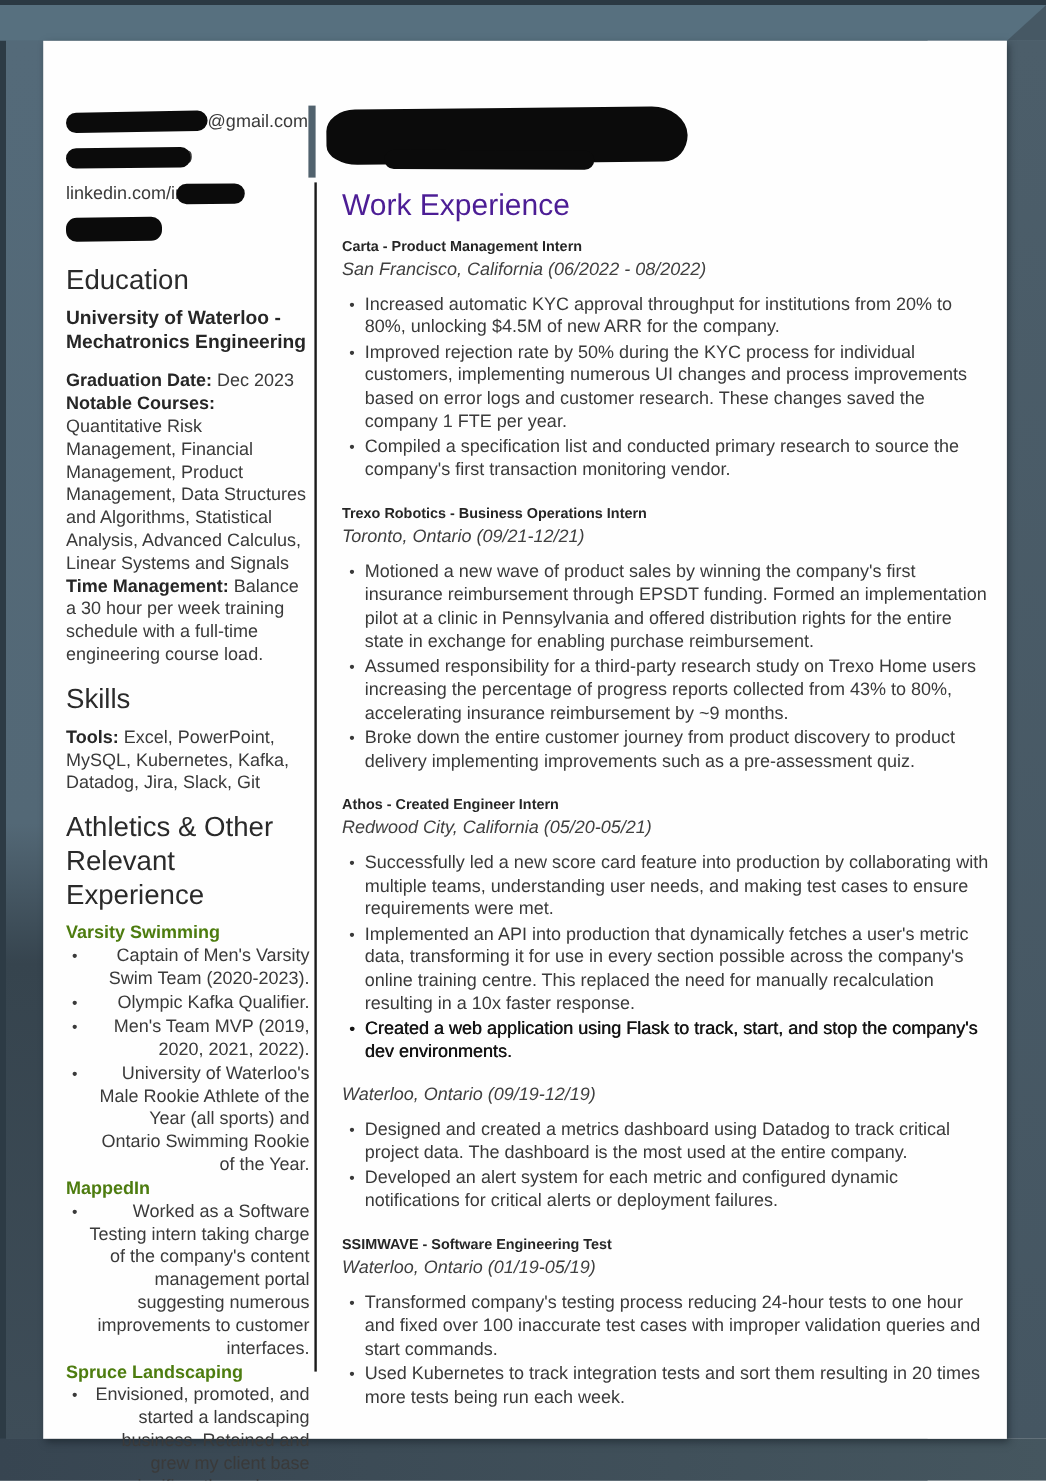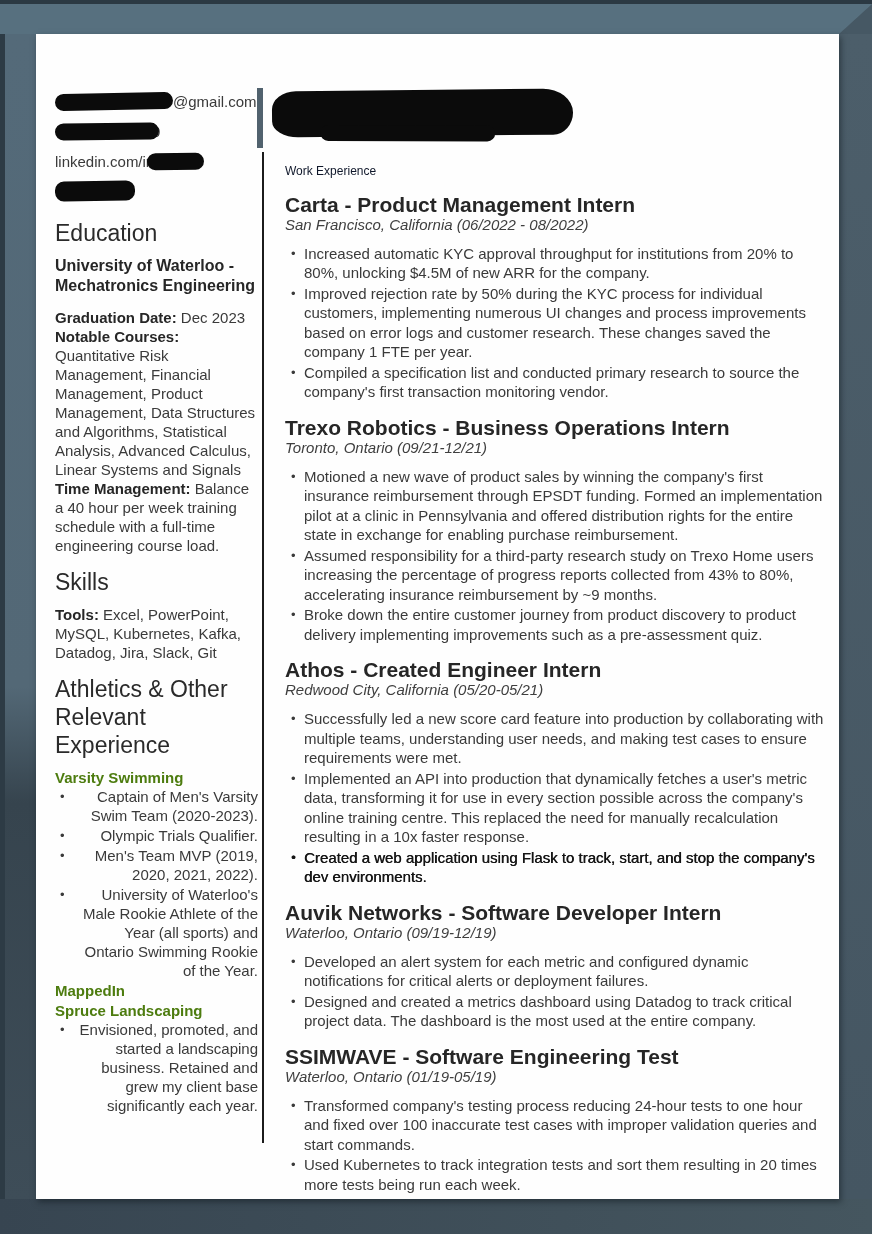--- a/index.html
+++ b/index.html
@@ -52,22 +52,22 @@
   .degree{font-weight:700;font-size:16px;line-height:20px;color:#262626;margin:2px 0 12px;}
   .kv{margin:0;}
   .kv strong{color:#262626;}
   .col-left h3{font-size:15px;color:#4d7c0f;margin:1px 0 0;line-height:19px;}
   .col-left ul{margin:0;padding-left:17px;list-style:none;text-align:right;}
   .col-left li{position:relative;margin:0 0 1px;}
   .col-left li::before{content:"\2022";position:absolute;left:-12px;font-size:13px;}
 
   
   .col-right{position:absolute;left:249px;top:128px;width:544px;line-height:19.5px;}
-  .work-h{font-size:12px;font-weight:400;color:#0f172a;margin:0 0 13px;}
-  .job h3{font-size:21px;color:#262626;margin:0;line-height:20px;}
+  .work-h{font-size:25px;font-weight:400;color:#4c1d95;margin:0 0 13px;}
+  .job h3{font-size:12px;color:#262626;margin:0;line-height:20px;}
   .job .loc{font-style:italic;color:#3f3f3f;margin:0 0 10px;line-height:19px;}
   .job ul{margin:0 0 16px;padding-left:19px;list-style:none;}
   .job li{position:relative;margin:0 0 1px;}
   .job li::before{content:"\2022";position:absolute;left:-13px;font-size:13px;}
   .job li.emph{color:#151515;text-shadow:.4px 0 0 #151515;}
 </style>
 </head>
 <body>
 
 <div class="stage">
@@ -100,38 +100,41 @@
         <div class="contact-line">
           <span class="redact r4"></span>
         </div>
       </div>
 
       <h2>Education</h2>
       <p class="degree">University of Waterloo - Mechatronics Engineering</p>
       <div id="edu-items">
           <p class="kv"><strong>Graduation Date:</strong><span> Dec 2023</span></p>
           <p class="kv"><strong>Notable Courses:</strong><span> Quantitative Risk Management, Financial Management, Product Management, Data Structures and Algorithms, Statistical Analysis, Advanced Calculus, Linear Systems and Signals</span></p>
-          <p class="kv"><strong>Time Management:</strong><span> Balance a 40 hour per week training schedule with a full-time engineering course load.</span></p>
+          <p class="kv"><strong>Time Management:</strong><span> Balance a 30 hour per week training schedule with a full-time engineering course load.</span></p>
         </div>
 
       <h2>Skills</h2>
       <div id="skill-items">
           <p class="kv"><strong>Tools:</strong><span> Excel, PowerPoint, MySQL, Kubernetes, Kafka, Datadog, Jira, Slack, Git</span></p>
         </div>
 
       <h2>Athletics &amp; Other Relevant Experience</h2>
       <div id="athletics-groups">
           <h3>Varsity Swimming</h3>
           <ul>
             <li>Captain of Men's Varsity Swim Team (2020-2023).</li>
-            <li>Olympic Trials Qualifier.</li>
+            <li>Olympic Kafka Qualifier.</li>
             <li>Men's Team MVP (2019, 2020, 2021, 2022).</li>
             <li>University of Waterloo's Male Rookie Athlete of the Year (all sports) and Ontario Swimming Rookie of the Year.</li>
           </ul>
           <h3>MappedIn</h3>
+          <ul>
+            <li>Worked as a Software Testing intern taking charge of the company's content management portal suggesting numerous improvements to customer interfaces.</li>
+          </ul>
           <h3>Spruce Landscaping</h3>
           <ul>
             <li>Envisioned, promoted, and started a landscaping business. Retained and grew my client base significantly each year.</li>
           </ul>
         </div>
     </aside>
 
     <section class="col-right">
       <h2 class="work-h">Work Experience</h2>
       <div id="jobs">
@@ -156,25 +159,24 @@
           <div class="job">
             <h3>Athos - Created Engineer Intern</h3>
             <p class="loc">Redwood City, California (05/20-05/21)</p>
             <ul>
               <li>Successfully led a new score card feature into production by collaborating with multiple teams, understanding user needs, and making test cases to ensure requirements were met.</li>
               <li>Implemented an API into production that dynamically fetches a user's metric data, transforming it for use in every section possible across the company's online training centre. This replaced the need for manually recalculation resulting in a 10x faster response.</li>
               <li class="emph">Created a web application using Flask to track, start, and stop the company's dev environments.</li>
             </ul>
           </div>
           <div class="job">
-            <h3>Auvik Networks - Software Developer Intern</h3>
             <p class="loc">Waterloo, Ontario (09/19-12/19)</p>
             <ul>
+              <li>Designed and created a metrics dashboard using Datadog to track critical project data. The dashboard is the most used at the entire company.</li>
               <li>Developed an alert system for each metric and configured dynamic notifications for critical alerts or deployment failures.</li>
-              <li>Designed and created a metrics dashboard using Datadog to track critical project data. The dashboard is the most used at the entire company.</li>
             </ul>
           </div>
           <div class="job">
             <h3>SSIMWAVE - Software Engineering Test</h3>
             <p class="loc">Waterloo, Ontario (01/19-05/19)</p>
             <ul>
               <li>Transformed company's testing process reducing 24-hour tests to one hour and fixed over 100 inaccurate test cases with improper validation queries and start commands.</li>
               <li>Used Kubernetes to track integration tests and sort them resulting in 20 times more tests being run each week.</li>
             </ul>
           </div>

